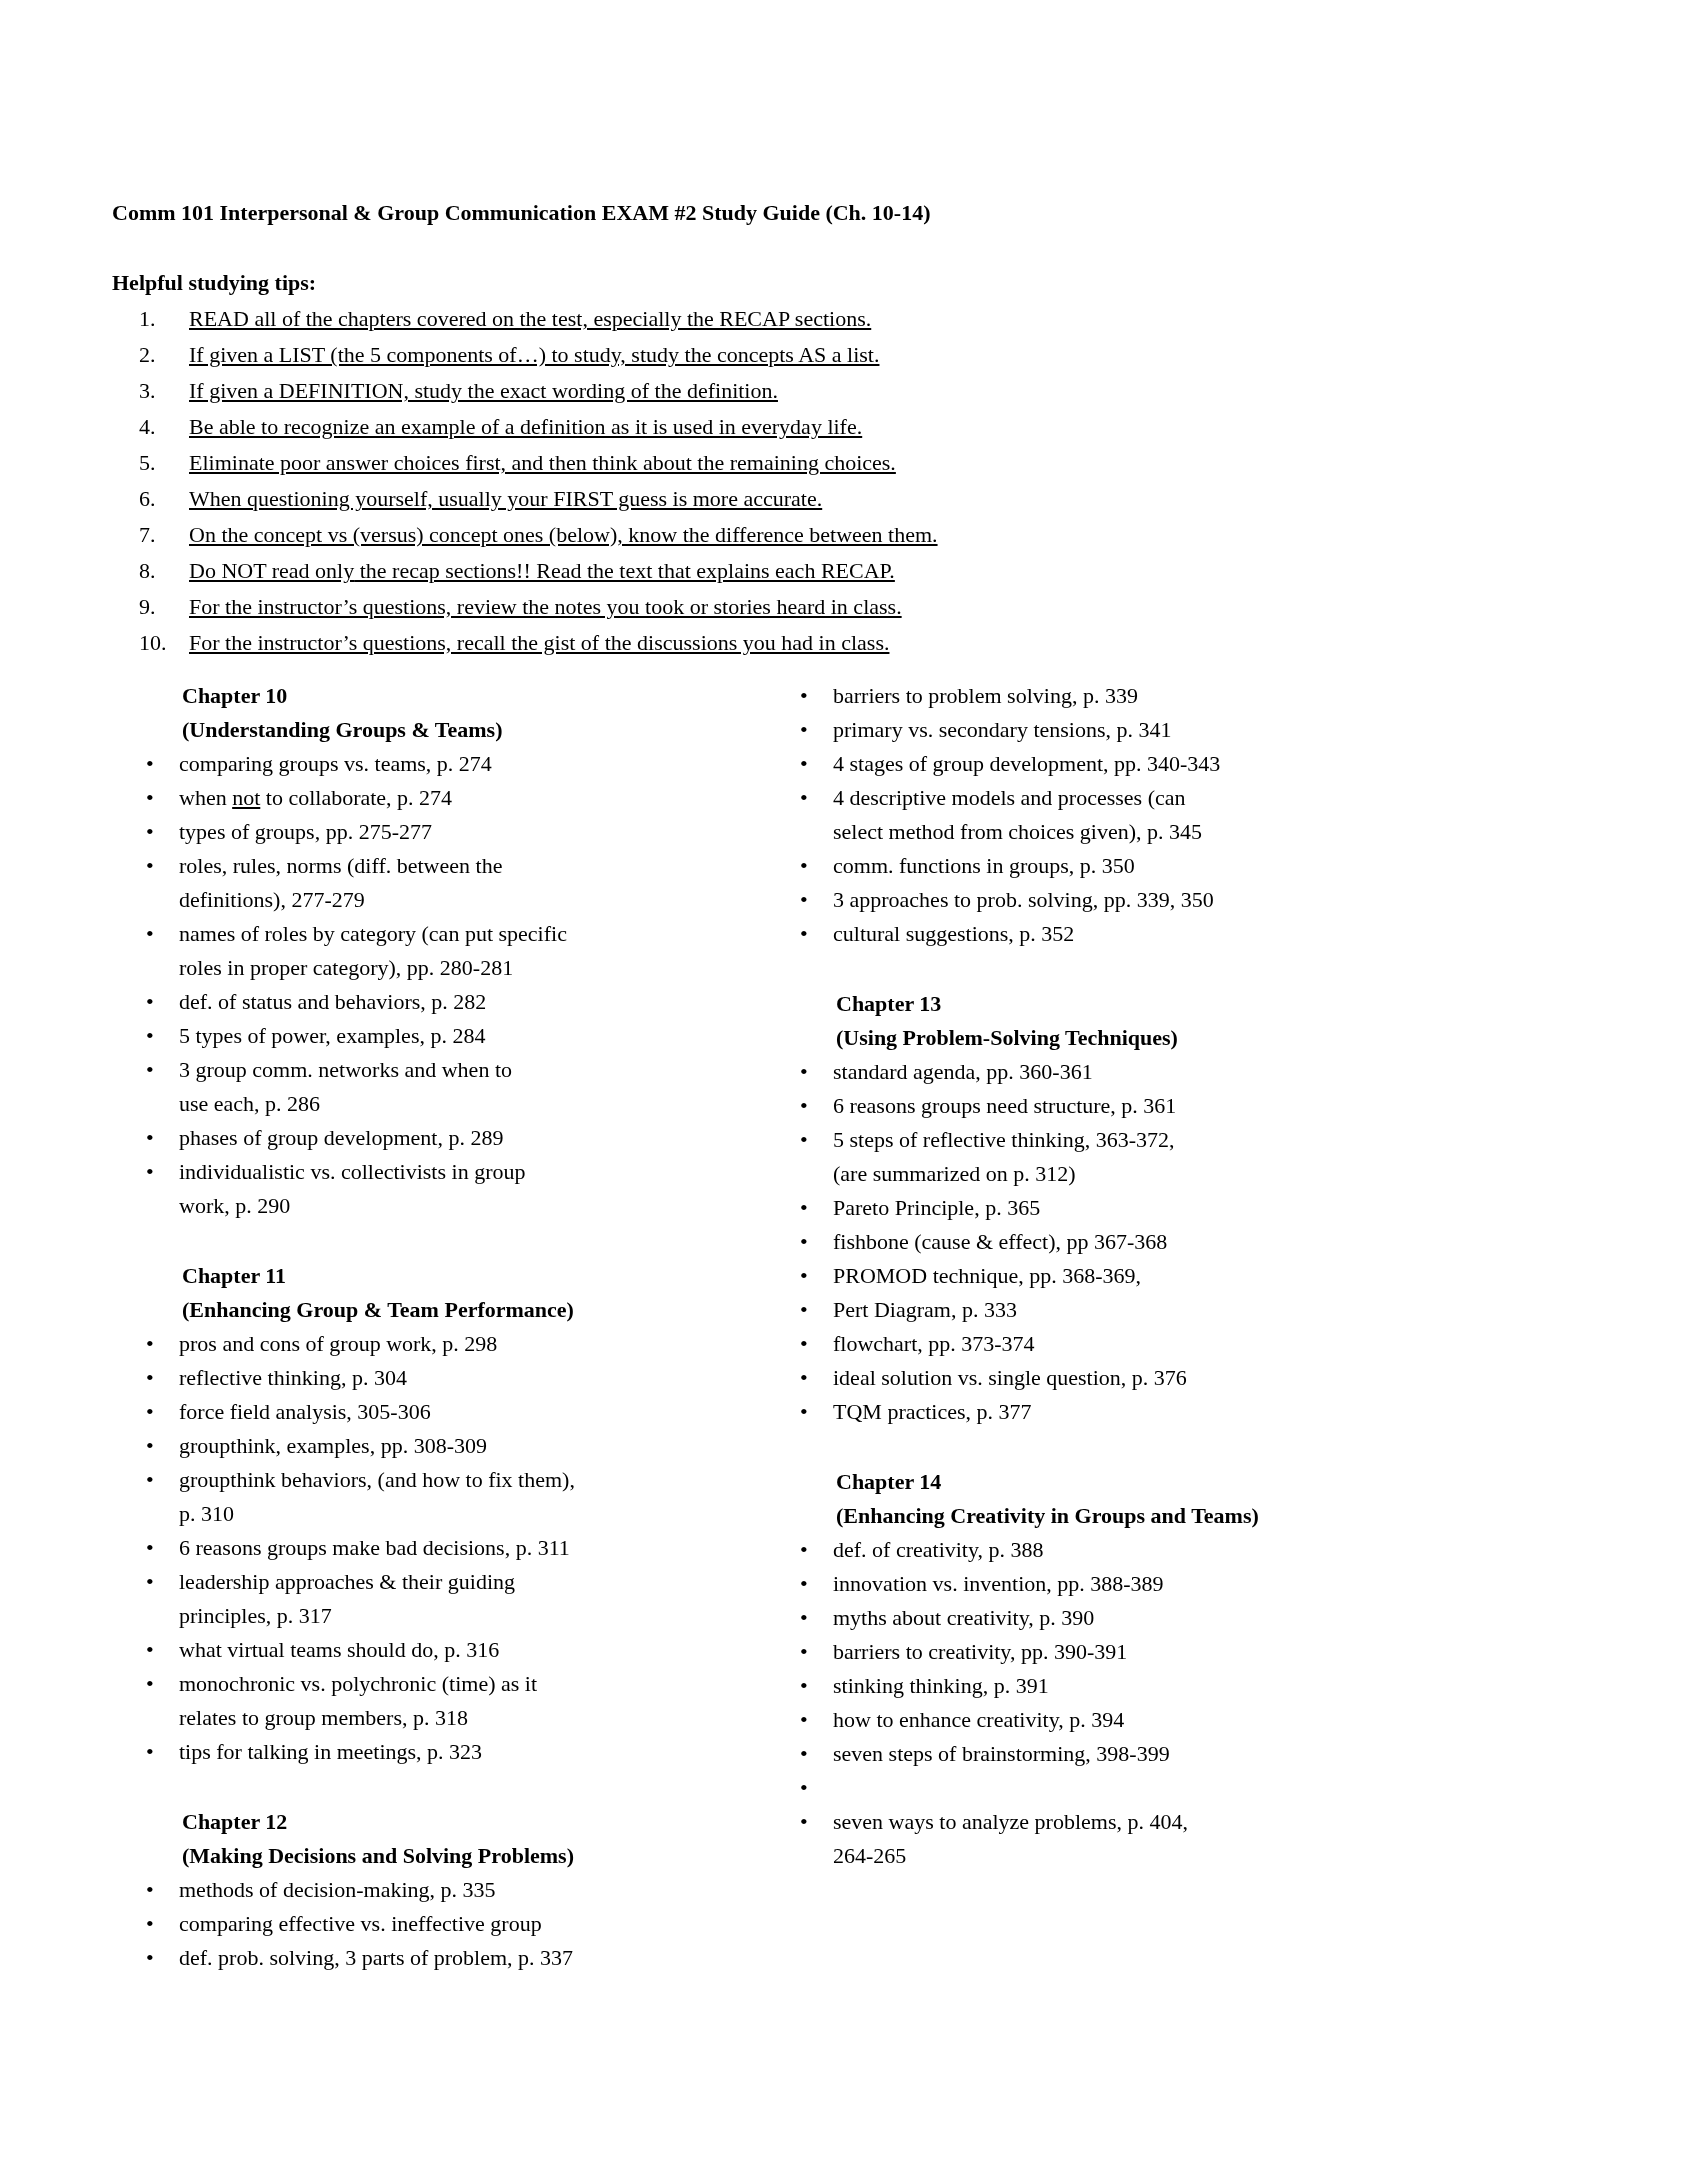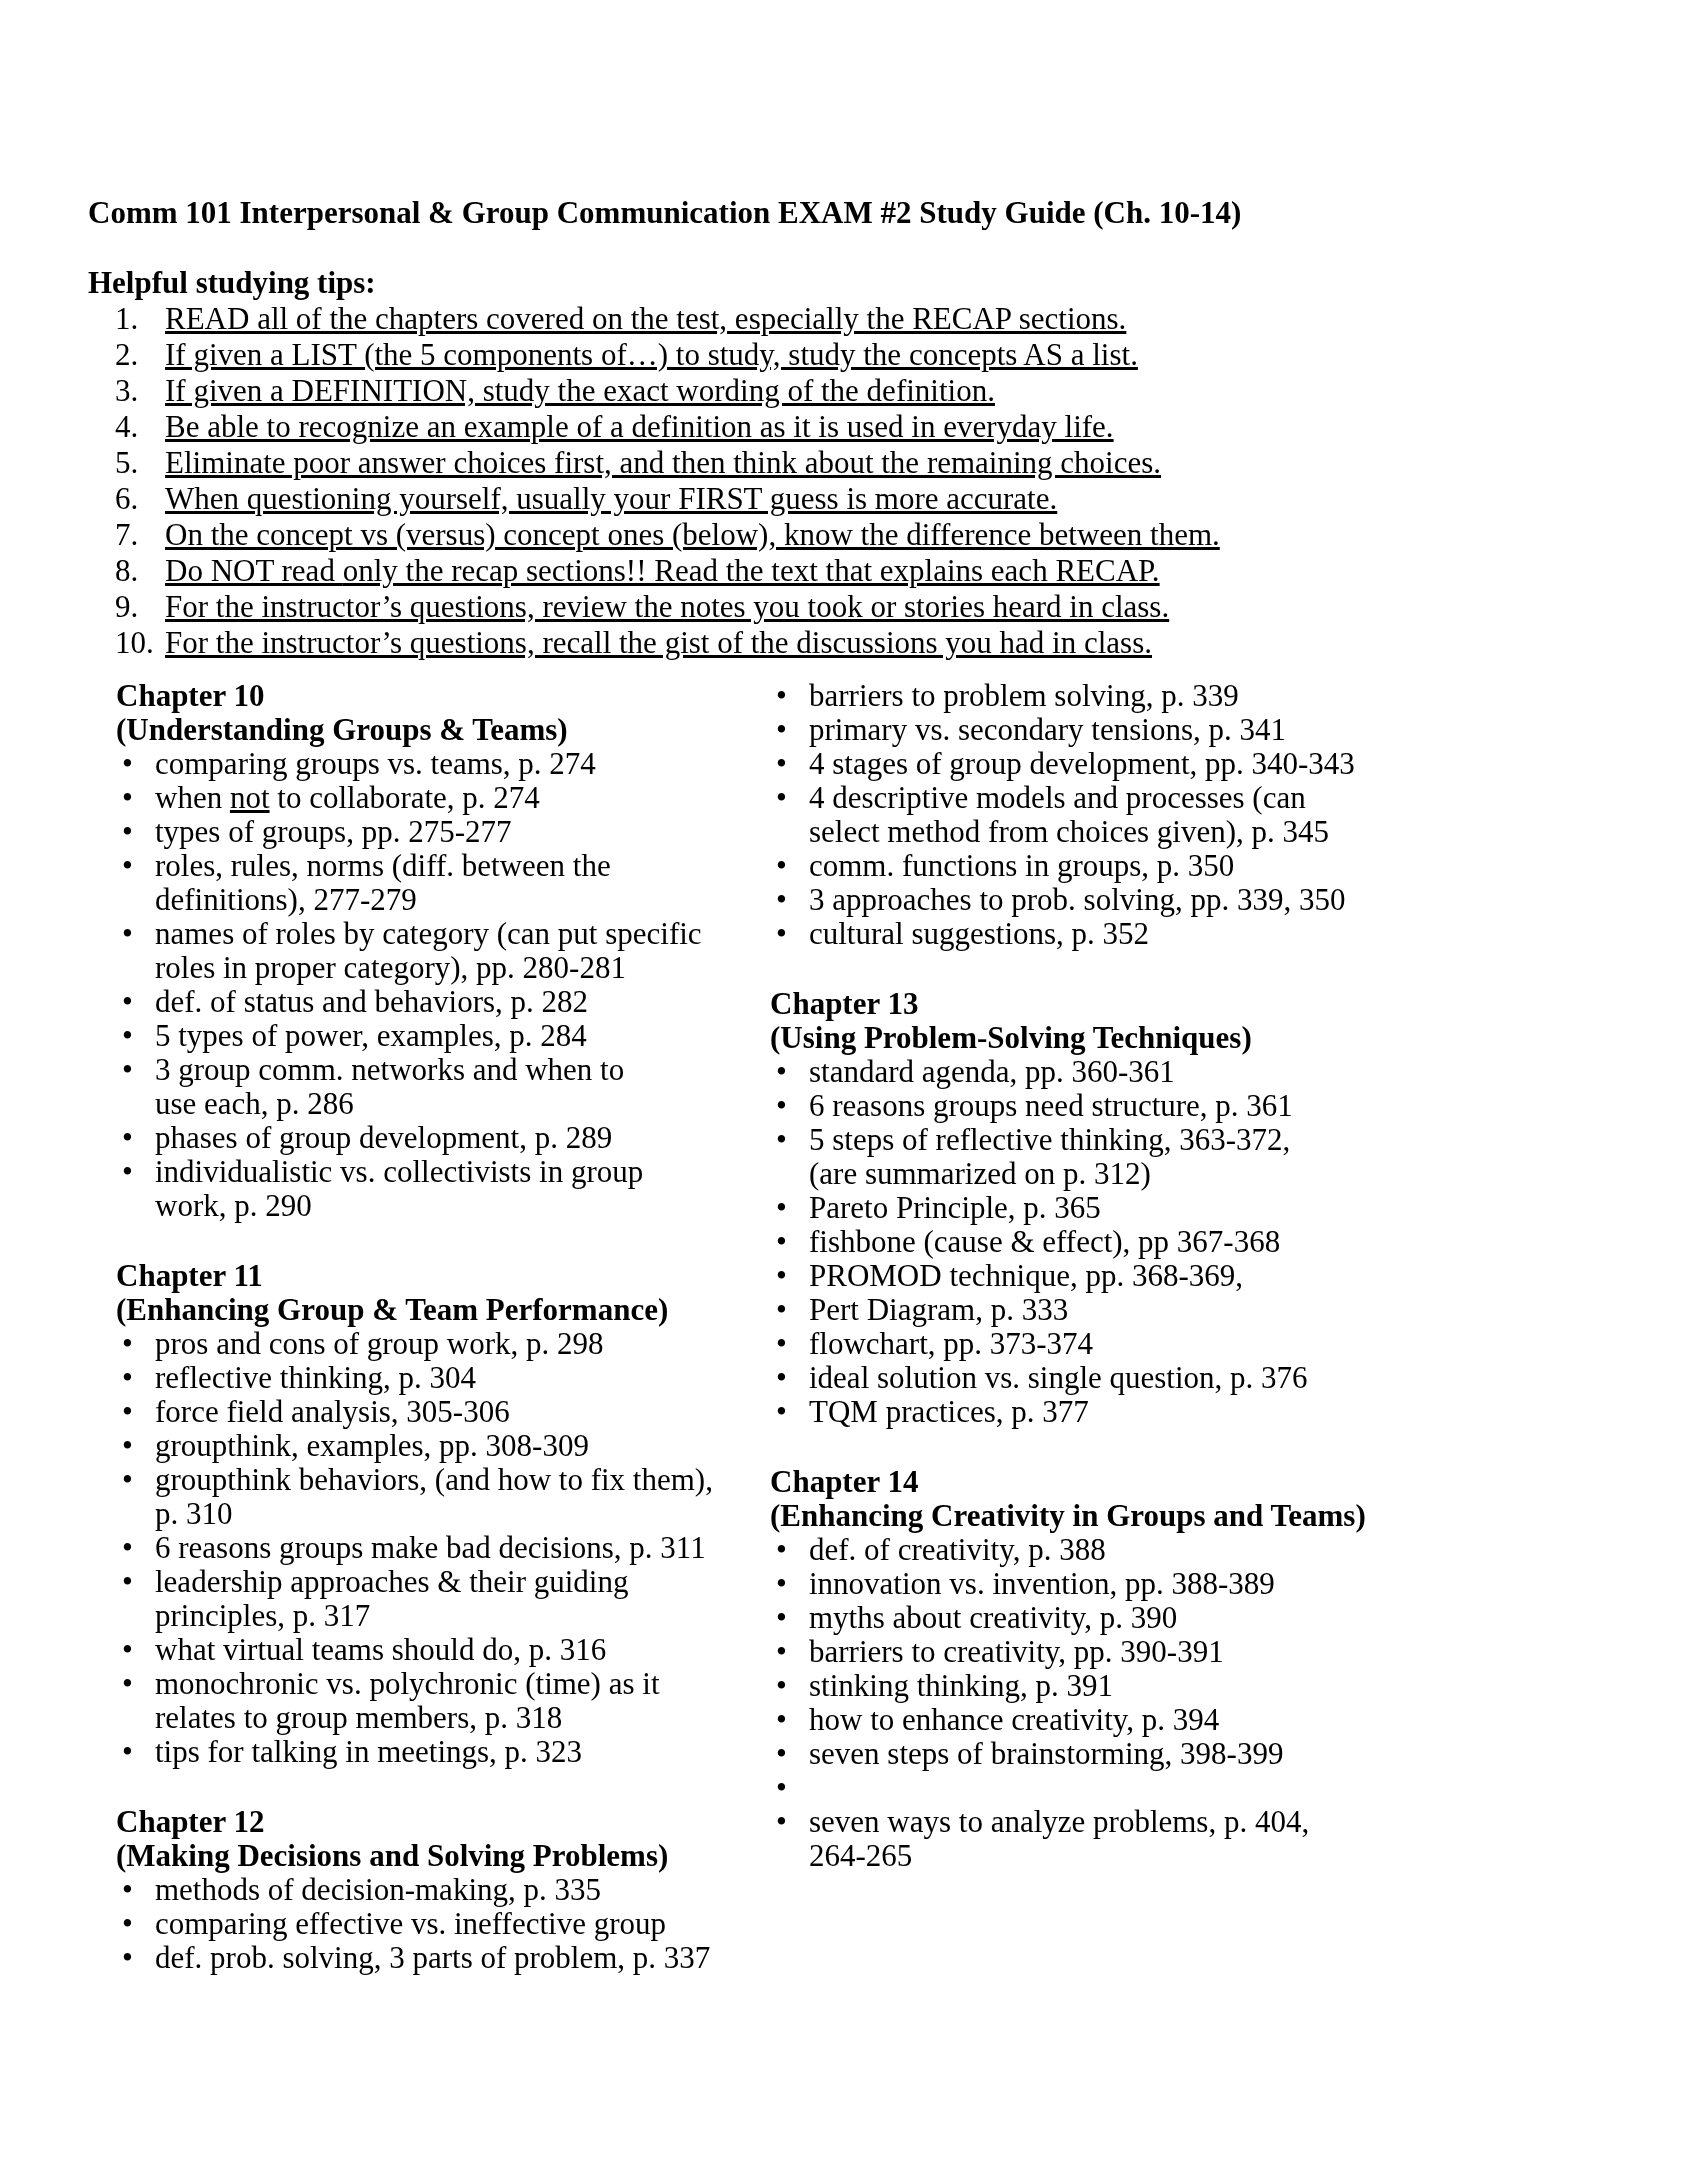--- a/index.html
+++ b/index.html
@@ -3,23 +3,23 @@
 <meta charset="utf-8">
 <style>
   html, body { margin: 0; padding: 0; background: #ffffff; }
   .page {
     position: relative;
     width: 1683px;
     height: 2178px;
     background: #ffffff;
     color: #000000;
     font-family: "Liberation Serif", "DejaVu Serif", serif;
-    font-size: 31px;
+    font-size: 22px;
     box-sizing: border-box;
-    padding: 194px 119px 0 88px;
+    padding: 194px 119px 0 112px;
     overflow: hidden;
   }
   .title {
     font-weight: bold;
     line-height: 37px;
     white-space: nowrap;
   }
   .tips-heading {
     font-weight: bold;
     line-height: 37px;
@@ -33,21 +33,21 @@
   .u { text-decoration: underline; }
   .cols {
     display: flex;
     column-gap: 40px;
     margin-left: 28px;
     margin-top: 18px;
   }
   .col { flex: none; width: 614px; }
   .section { margin-top: 36px; }
   .section.first { margin-top: 0; }
-  .ch-line { font-weight: bold; line-height: 34px; white-space: nowrap; }
+  .ch-line { font-weight: bold; line-height: 34px; white-space: nowrap; margin-left: 42px; }
   .b-row { display: flex; line-height: 34px; }
   .b-dot { flex: none; width: 39px; padding-left: 6px; box-sizing: border-box; }
   .b-text { min-width: 0; }
   .l1, .l2 { display: block; white-space: nowrap; }
 </style>
 </head>
 <body>
 
 <div class="page">
 

